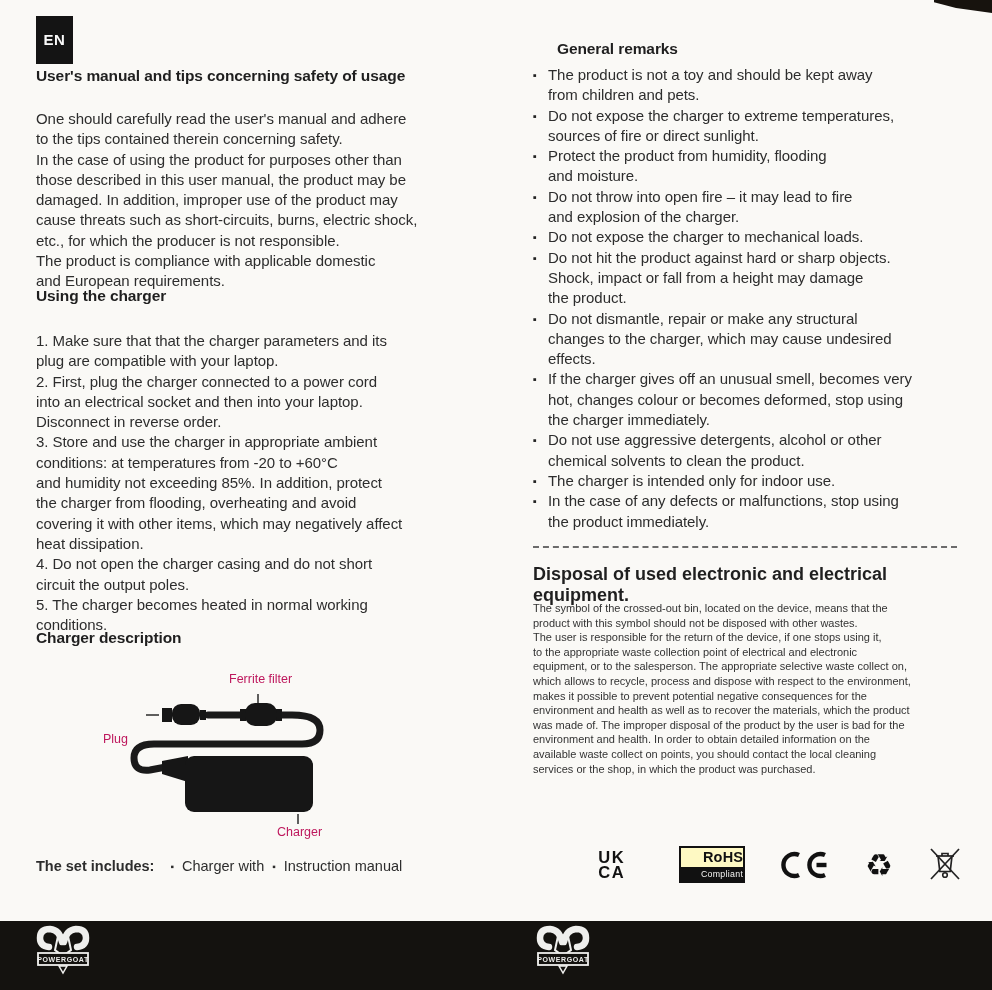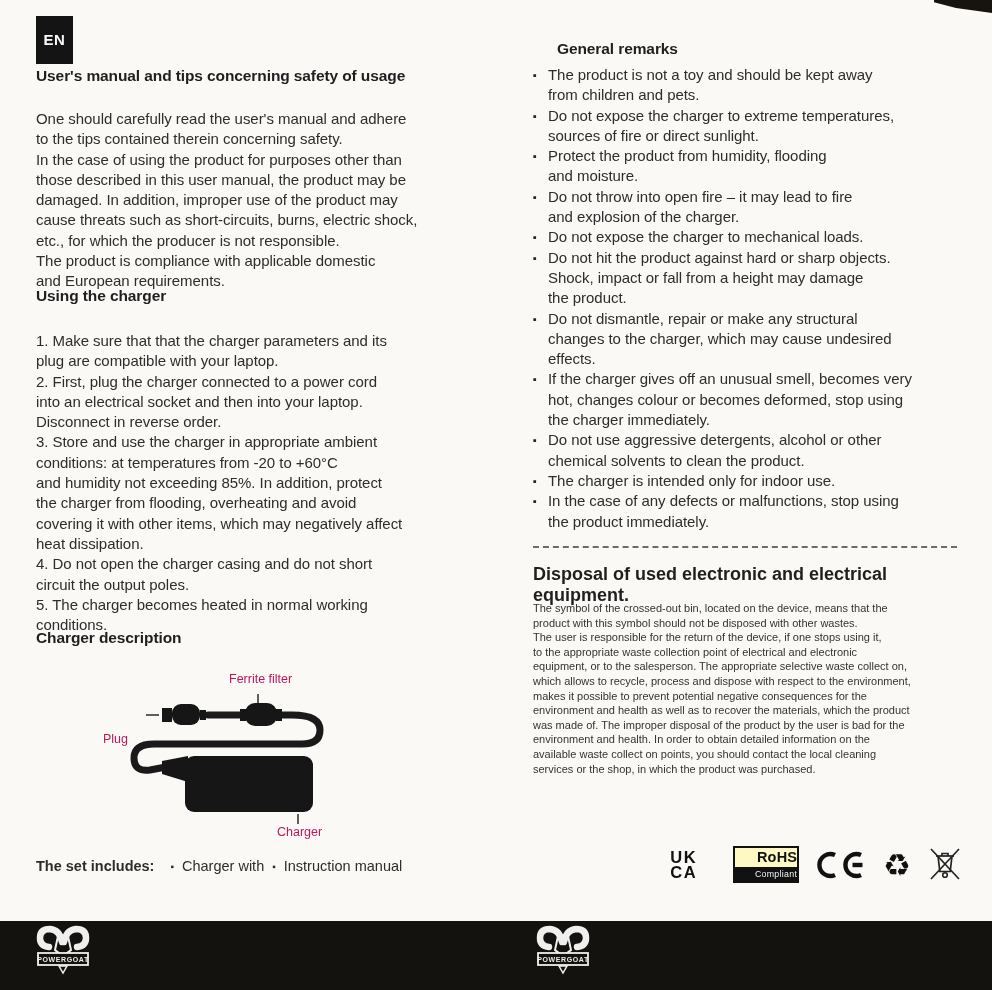--- a/index.html
+++ b/index.html
@@ -37,21 +37,21 @@
   .diagram .lbl{position:absolute;font-size:12.5px;color:#be185d;}
   .diagram svg{position:absolute;left:0;top:0;}
 
   
   .set-line{position:absolute;left:0;top:858px;font-size:14.5px;display:flex;align-items:baseline;}
   .set-line .lab{font-weight:700;margin-right:8px;}
   .set-line .blt{font-size:10px;margin:0 8px;position:relative;top:-1px;}
 
   
   .cert-row{position:absolute;left:0;top:846px;width:430px;display:flex;justify-content:flex-end;
-    align-items:center;gap:16px;}
+    align-items:center;gap:34px;}
   .ukca{display:flex;flex-direction:column;line-height:15px;font-weight:800;font-size:16.5px;
     letter-spacing:1.5px;color:#111;}
   .rohs{border:2.2px solid #111;width:62px;text-align:right;background:#fef9c3;margin-left:20px;}
   .rohs .t{font-weight:800;font-size:14.5px;color:#111;padding:1px 0 2px;display:block;letter-spacing:.2px;}
   .rohs .b{background:#111;color:#f5f5f3;font-size:8.8px;display:block;padding:2px 0;letter-spacing:.3px;}
   .recycle{font-size:31px;line-height:30px;color:#111;font-family:"DejaVu Sans",sans-serif;}
 
   
   .footer{position:absolute;left:0;top:921px;width:992px;height:69px;background:#14120f;}
   .goat{position:absolute;top:4px;}

